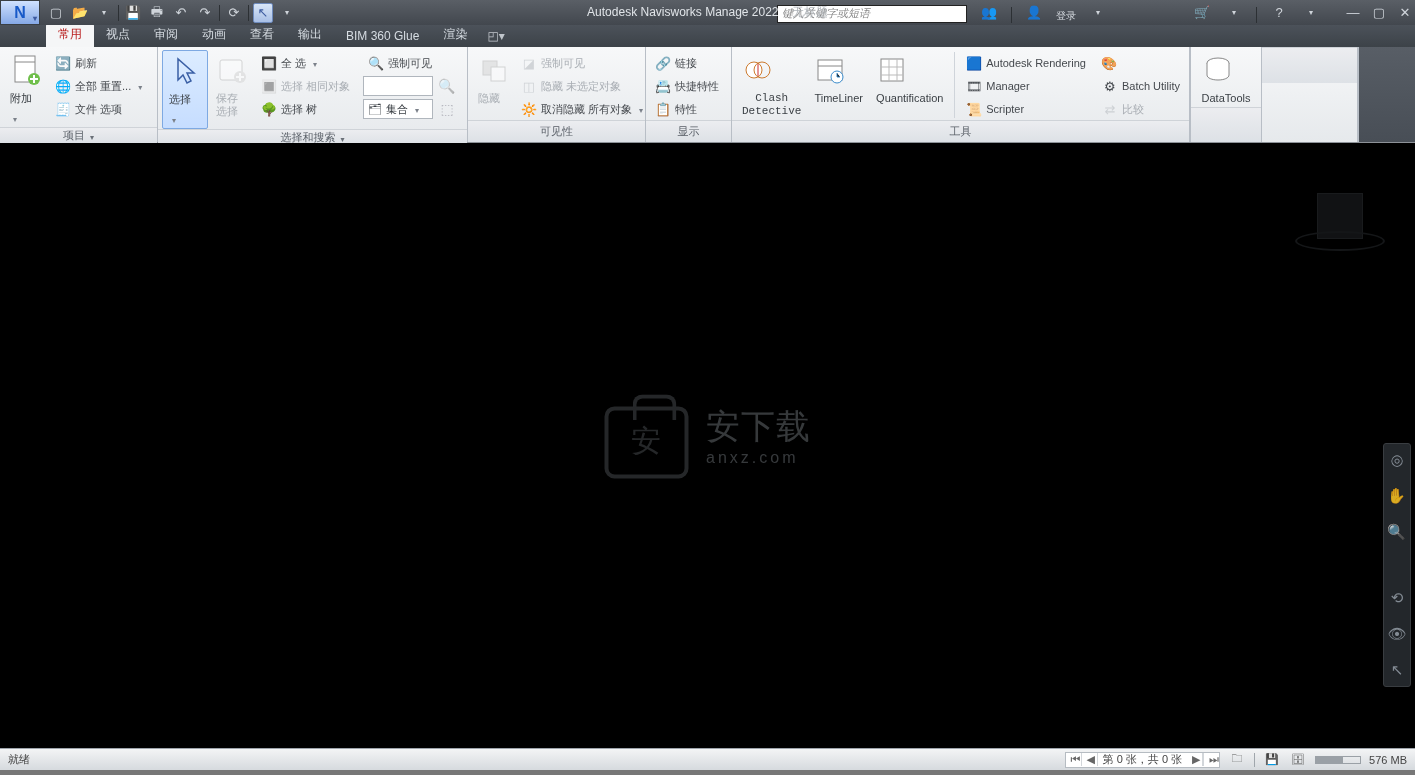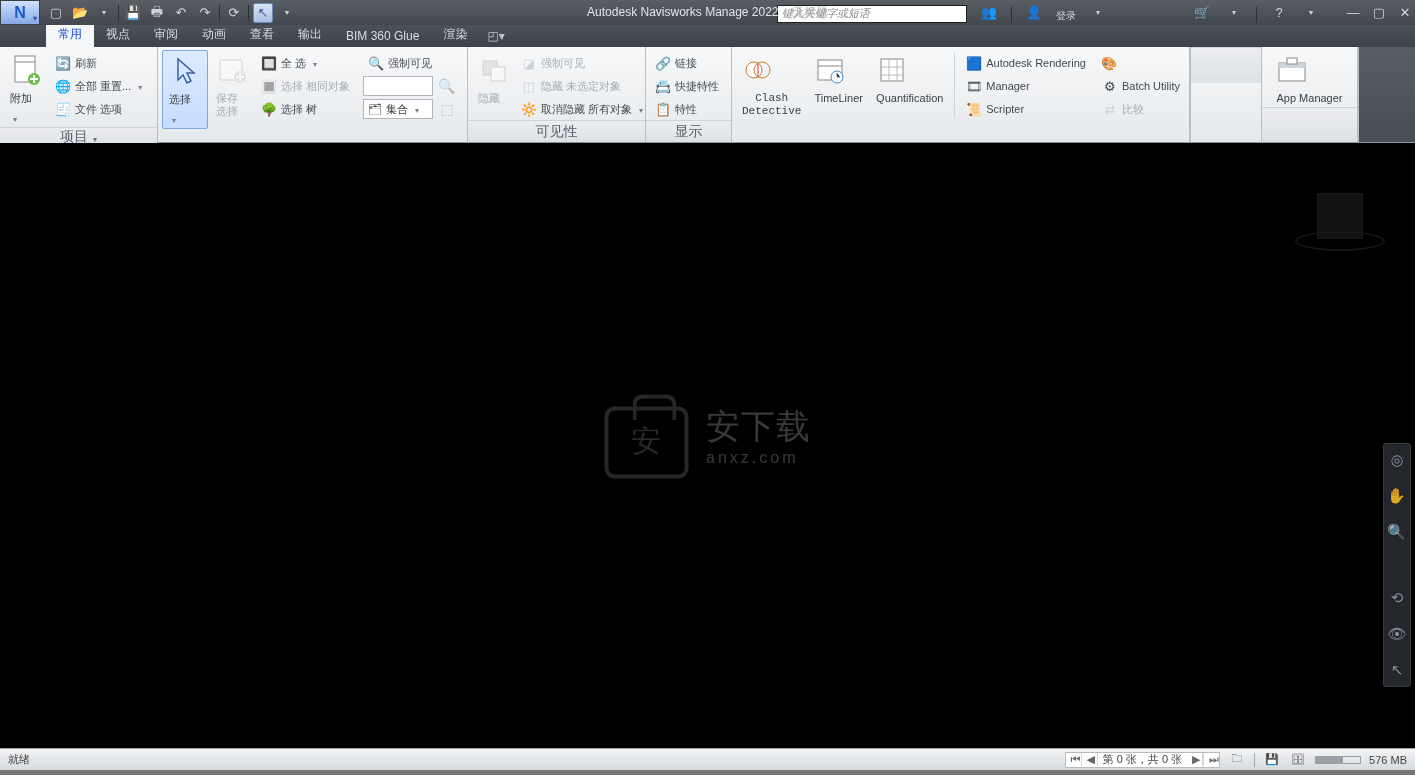--- a/index.html
+++ b/index.html
@@ -15,27 +15,27 @@
   .title-text { position:absolute; left:50%; transform:translateX(-50%); font-size:12px; color:#e0e4e8; }
   .title-doc { color:#b0b5ba; margin-left:10px;}
   .title-right { margin-left:auto; display:flex; align-items:flex-end; gap:12px; }
   .search { width:190px; height:18px; background:#fff; border:1px solid #222; font-style:italic; font-size:11px; color:#888; padding:0 4px; display:flex; align-items:center;}
   .tr-btn { width:20px; height:20px; display:flex; align-items:center; justify-content:center; color:#cfd4da; cursor:pointer; font-size:13px;}
   .tr-text { color:#d8dde2; font-size:10px; }
   .win-controls { display:flex; gap:6px; margin-left:10px; }
   
   .menutabs { height:22px; background:linear-gradient(#4c525a,#3c4248); display:flex; align-items:flex-end; padding-left:46px; gap:0; font-size:12px; color:#d6dce2; }
   .menutabs .tab { padding:3px 12px 4px; cursor:pointer; }
-  .menutabs .tab.active { background:#f5f6f7; color:#1d4ed8; border-top-left-radius:3px; border-top-right-radius:3px;text-align:center; }
+  .menutabs .tab.active { background:#f5f6f7; color:#b91c1c; border-top-left-radius:3px; border-top-right-radius:3px;text-align:center; }
   .menutabs .tab-icon { padding:3px 8px 4px; cursor:pointer; color:#c0c5cb;}
   
   .ribbon { height:96px; background:linear-gradient(#f7f8f9,#e6e9ec); display:flex; border-bottom:1px solid #8d9298; }
   .panel { display:flex; flex-direction:column; border-right:1px solid #b8bec6; }
   .panel-body { flex:1; display:flex; align-items:flex-start; padding:3px 4px 0; gap:2px; }
-  .panel-title { height:36px; font-size:14px; color:#5a6068; text-align:center; background:linear-gradient(#ecedf0,#dde1e6); border-top:1px solid #cfd3d8; display:flex; align-items:center; justify-content:center; gap:3px;}
+  .panel-title { height:36px; font-size:11px; color:#5a6068; text-align:center; background:linear-gradient(#ecedf0,#dde1e6); border-top:1px solid #cfd3d8; display:flex; align-items:center; justify-content:center; gap:3px;}
   .panel-title .dd::after{content:"▾"; font-size:8px; margin-left:2px; color:#6a7078;}
   .bigbtn { display:flex; flex-direction:column; align-items:flex-start; gap:6px; padding:4px 6px 2px; min-width:42px; color:#3a3f44; cursor:pointer; }
   .bigbtn .ico { width:32px; height:32px; display:flex; align-items:center; justify-content:center; font-size:24px; }
   .bigbtn .lbl { font-size:11px; text-align:center; line-height:13px; }
   .bigbtn.active { background:linear-gradient(#dcecff,#c6ddff); border:1px solid #7ea9e2; border-radius:2px;}
   .bigbtn.dim { color:#a8adb3; }
   .bigbtn.dim .ico{ opacity:.45;}
   .col { display:flex; flex-direction:column; gap:1px; padding-top:2px;}
   .smallbtn { display:flex; align-items:center; gap:4px; height:22px; padding:0 5px; color:#45494e; font-size:11px; cursor:pointer; white-space:nowrap;}
   .smallbtn .si { width:16px; height:16px; display:flex; align-items:center; justify-content:center; font-size:13px; }
@@ -223,20 +223,24 @@
         <div class="row">
           <div class="combo" style="width:70px;">
             <span class="si" style="font-size:11px;">🗂</span>
             <span>集合</span>
             <span class="dd-caret"></span>
           </div>
           <div class="iconbox dim">⬚</div>
         </div>
       </div>
     </div>
+    <div class="panel-title">
+      <span>选择和搜索</span>
+        <span class="dd"></span>
+    </div>
   </div>
 
   <div class="panel" style="width:178px;">
     <div class="panel-body">
       <div class="bigbtn dim">
         <span class="ico">
           <svg width="30" height="30">
               <rect x="4" y="6" width="14" height="14" fill="#d0d0d0" stroke="#aaa"></rect>
               <rect x="12" y="12" width="14" height="14" fill="#fff" stroke="#aaa"></rect>
             </svg>
@@ -341,39 +345,41 @@
         <div class="smallbtn">
           <span class="si">⚙</span>
           <span>Batch Utility</span>
         </div>
         <div class="smallbtn dim">
           <span class="si">⇄</span>
           <span>比较</span>
         </div>
       </div>
     </div>
+    <div class="panel-title">
+      <span>工具</span>
+    </div>
   </div>
 
   <div class="panel" style="width:72px;border-left:1px solid #b8bec6;">
-    <div class="panel-title">&nbsp;</div>
-  </div>
-
-  <div class="panel" style="width:96px;">
     <div class="panel-body" style="justify-content:center;">
       <div class="bigbtn">
         <span class="ico">
-          <svg width="32" height="30">
-              <rect x="3" y="8" width="26" height="18" fill="#fff" stroke="#888"></rect>
-              <rect x="3" y="8" width="26" height="5" fill="#cfd4da"></rect>
-              <rect x="11" y="3" width="10" height="6" fill="#fff" stroke="#888"></rect>
-            </svg>
-        </span>
-        <span class="lbl">App Manager</span>
-      </div>
-    </div>
+          <svg width="30" height="30">
+              <ellipse cx="15" cy="8" rx="11" ry="5" fill="#fff" stroke="#888"></ellipse>
+              <path d="M4 8v12c0 3 5 5 11 5s11-2 11-5V8" fill="#fff" stroke="#888"></path>
+            </svg>
+        </span>
+        <span class="lbl">DataTools</span>
+      </div>
+    </div>
+    <div class="panel-title">&nbsp;</div>
+  </div>
+
+  <div class="panel" style="width:96px;">
     <div class="panel-title">&nbsp;</div>
   </div>
 
   <div style="flex:1;border-left:1px solid #b8bec6;background:linear-gradient(#585e66,#484e56);"></div>
 </div>
 
 <div class="viewport">
   <div class="viewcube">
     <div class="cube"></div>
     <div class="disc"></div>

